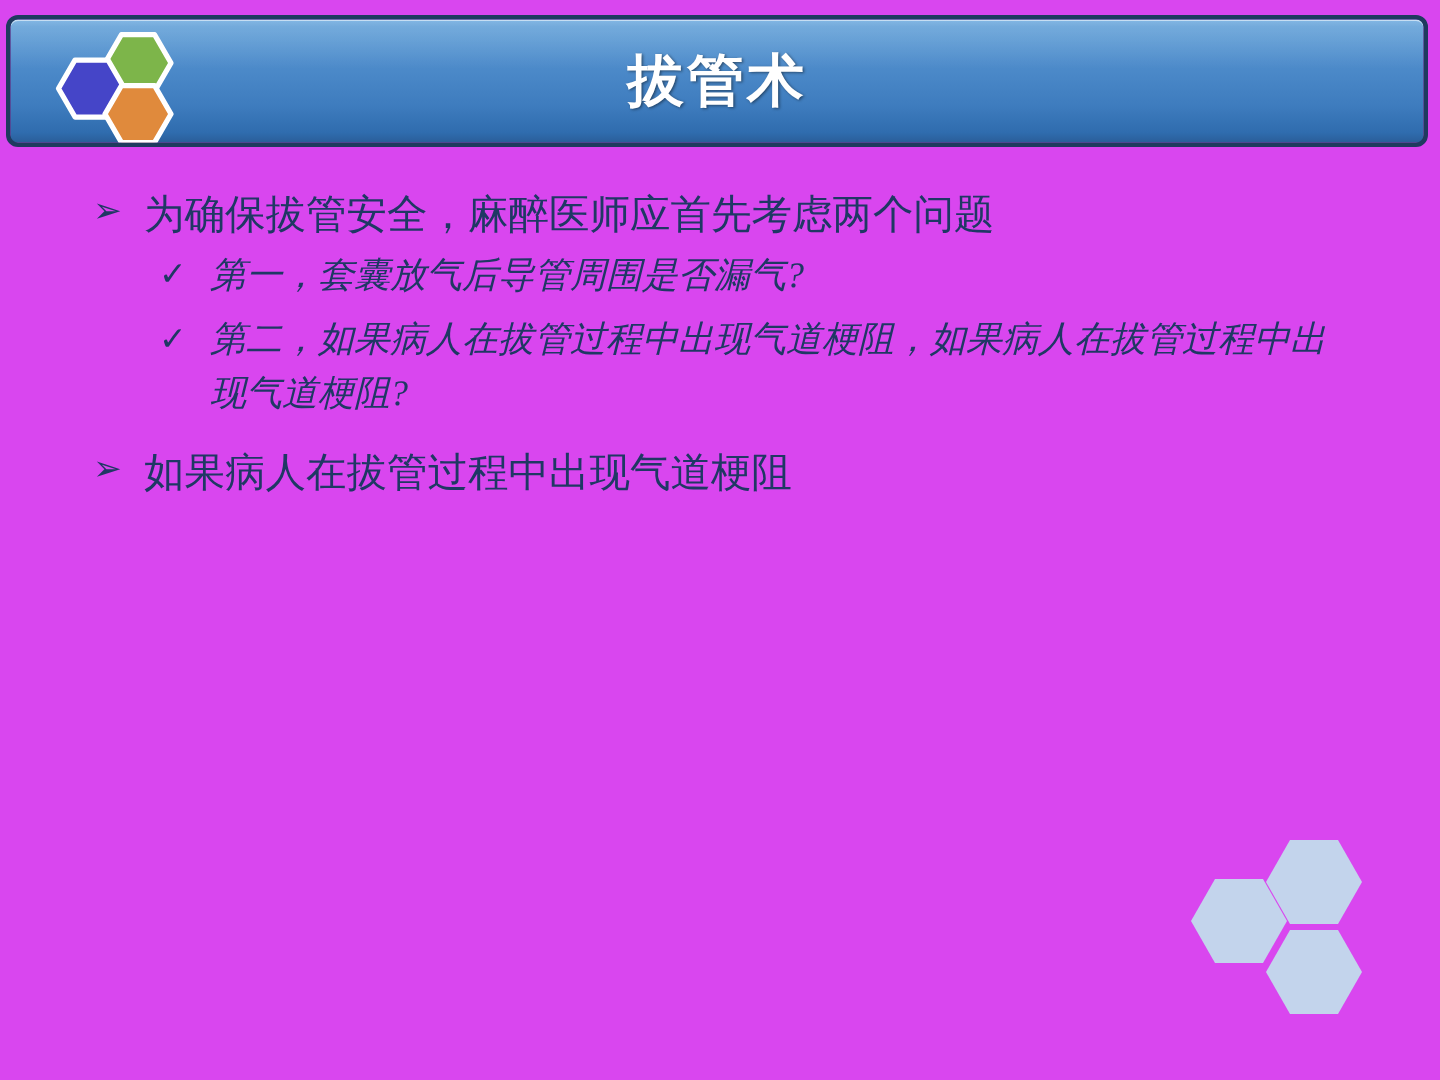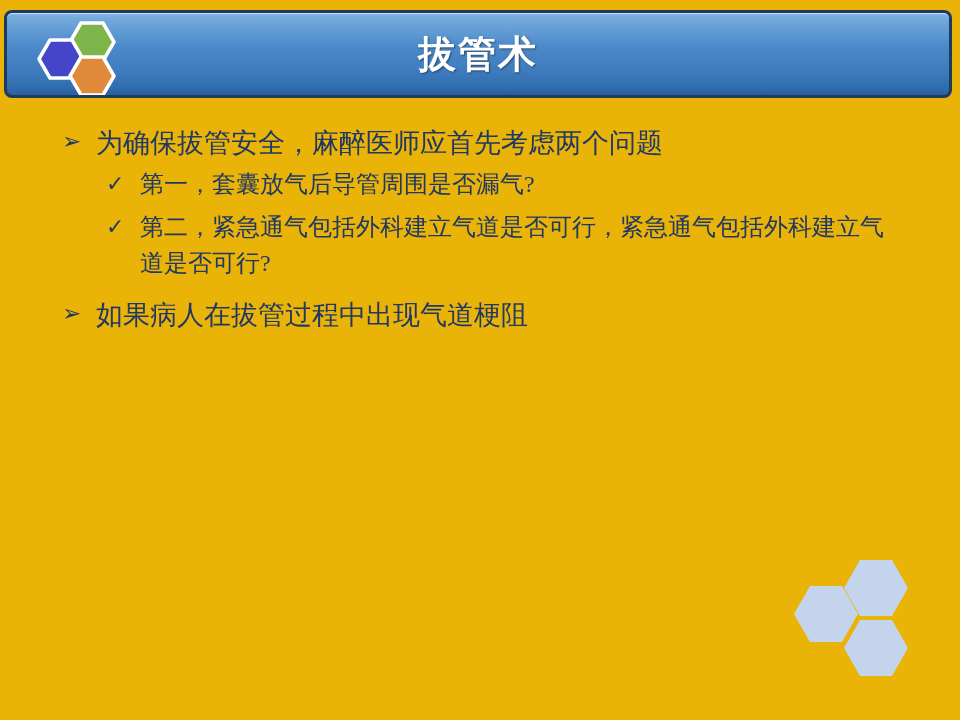--- a/index.html
+++ b/index.html
@@ -14,21 +14,21 @@
     font-family: "Liberation Serif", "DejaVu Serif", serif;
     position: relative;
   }
 
   
   .slide {
     position: absolute;
     left: 0; top: 0;
     width: 960px;
     height: 720px;
-    background: #eab308;
+    background: #d946ef;
   }
 
   
   .title-bar {
     position: absolute;
     left: 4px;
     top: 10px;
     width: 948px;
     height: 88px;
     box-sizing: border-box;
@@ -121,20 +121,21 @@
     flex: 0 0 auto;
     width: 34px;
     font-size: 22px;
     line-height: 1.6;
     color: #1F3864;
     font-family: "DejaVu Sans", sans-serif;
   }
   .bullet-l2 .btext {
     flex: 1 1 auto;
     max-width: 754px;
+    font-style: italic;
   }
 
   .gap-before-last { margin-top: 14px; }
 
   
   .deco-hex {
     position: absolute;
     right: 32px;
     bottom: 32px;
     width: 140px;
@@ -171,21 +172,21 @@
       <span class="btext">为确保拔管安全，麻醉医师应首先考虑两个问题</span>
     </div>
 
     <div class="bullet-l2">
       <span class="marker">✓</span>
       <span class="btext">第一，套囊放气后导管周围是否漏气?</span>
     </div>
 
     <div class="bullet-l2">
       <span class="marker">✓</span>
-      <span class="btext">第二，紧急通气包括外科建立气道是否可行，紧急通气包括外科建立气道是否可行?</span>
+      <span class="btext">第二，如果病人在拔管过程中出现气道梗阻，如果病人在拔管过程中出现气道梗阻?</span>
     </div>
 
     <div class="bullet-l1 gap-before-last">
       <span class="marker">➢</span>
       <span class="btext">如果病人在拔管过程中出现气道梗阻</span>
     </div>
 
   </div>
 
   <span class="deco-hex">

